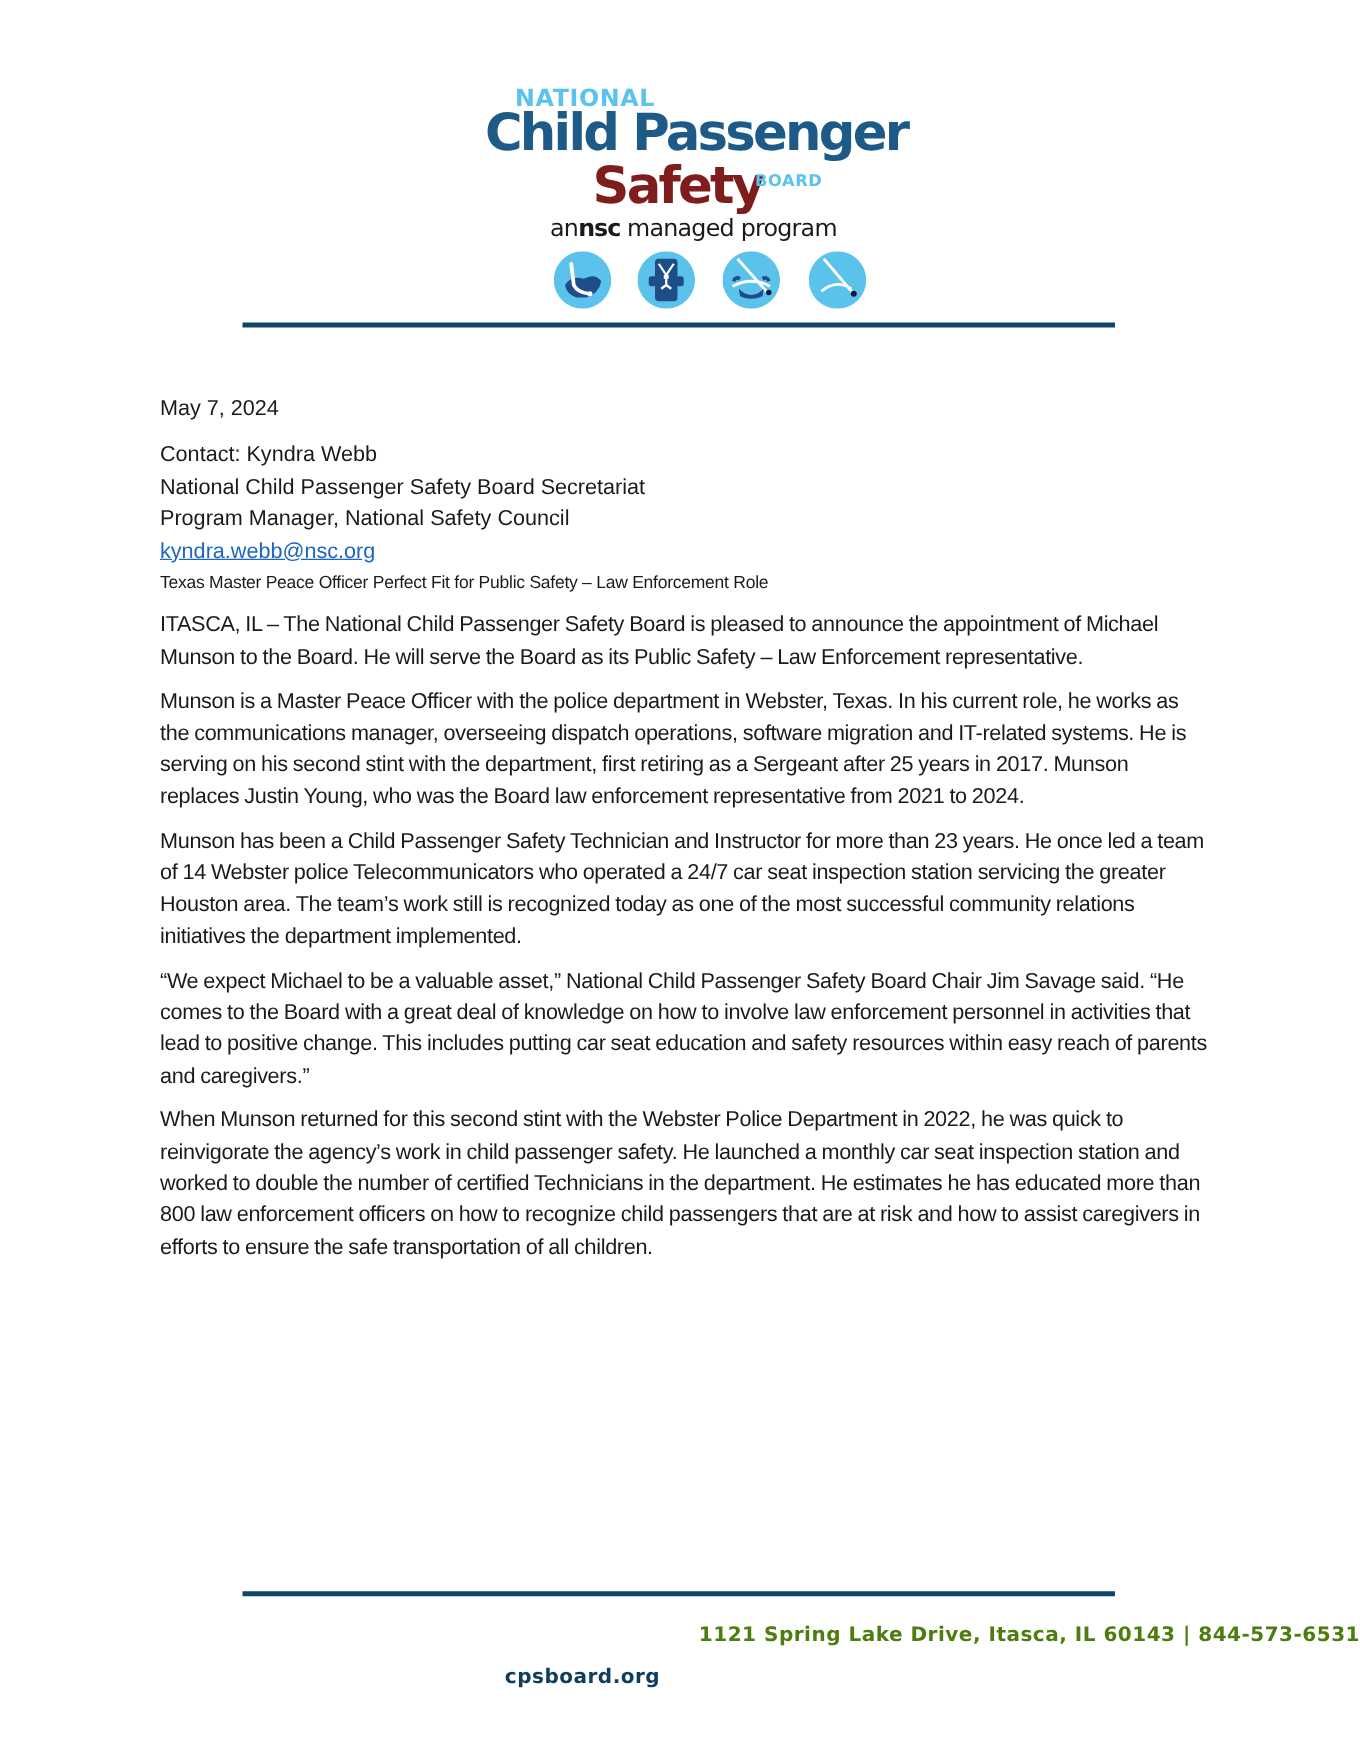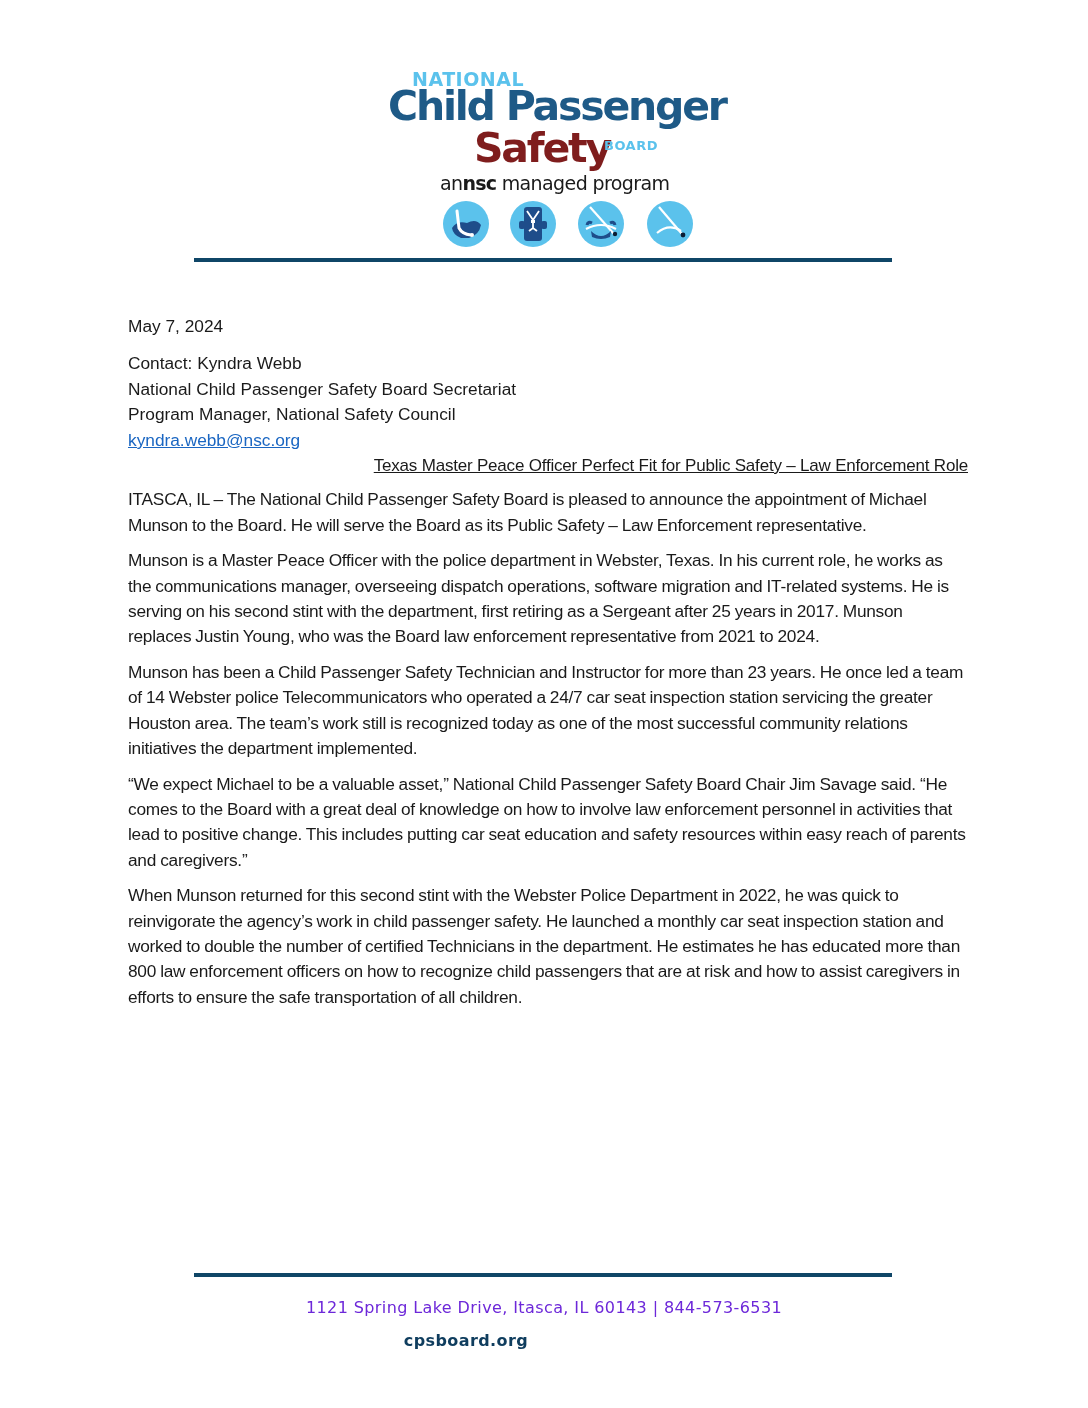--- a/index.html
+++ b/index.html
@@ -120,43 +120,42 @@
       text-decoration: underline;
     }
     .headline {
       text-align: center;
       margin: 8px 0 0 0;
       font-weight: bold;
       font-size: 17.3px;
       letter-spacing: -0.2px;
     }
     .subheadline {
-      text-align: right;
+      text-align: left;
       margin: 0 0 9px 0;
-      font-size: 17px;
+      font-size: 14px;
       letter-spacing: -0.2px;
-      text-decoration: underline;
     }
     .para {
       margin: 0 0 10px 0;
       letter-spacing: -0.25px;
       word-spacing: -0.5px;
     }
 
     .footer-address {
       position: absolute;
       left: 0;
       width: 1088px;
       top: 1298px;
-      text-align: center;
-      font-family: "DejaVu Sans", sans-serif;
-      font-weight: normal;
+      text-align: right;
+      font-family: "DejaVu Sans", sans-serif;
+      font-weight: bold;
       font-size: 16px;
       letter-spacing: 0.4px;
-      color: #6d28d9;
+      color: #4d7c0f;
     }
     .footer-url {
       position: absolute;
       left: 0;
       width: 932px;
       top: 1331px;
       text-align: center;
       font-family: "DejaVu Sans", sans-serif;
       font-weight: bold;
       font-size: 16px;

